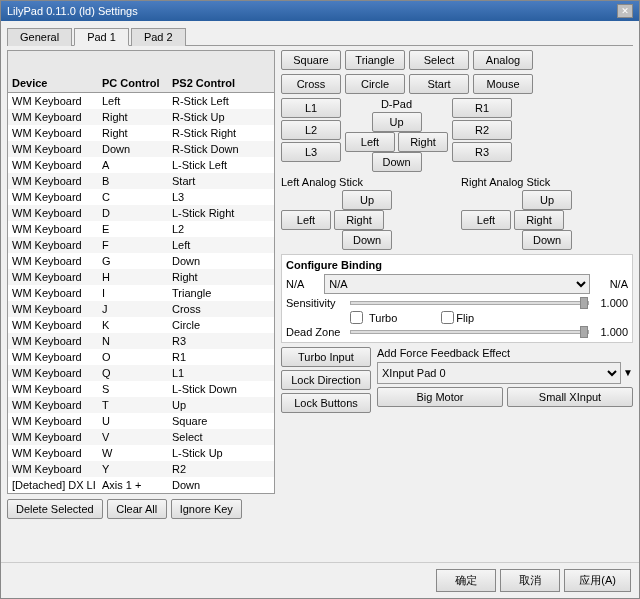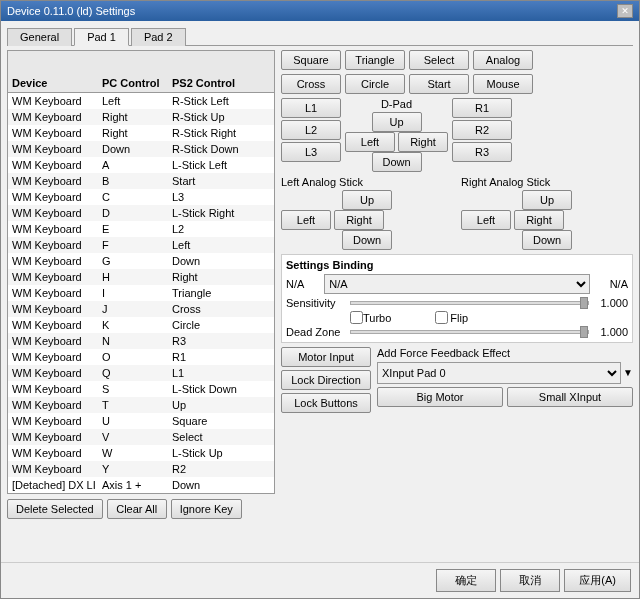--- a/index.html
+++ b/index.html
@@ -186,21 +186,21 @@
       display: flex;
       flex-direction: column;
       gap: 2px;
     }
   </style>
 </head>
 <body>
 
 <div class="window">
   <div class="title-bar">
-    <span>Device 0.11.0 (ld) Settings</span>
+    <span>LilyPad 0.11.0 (ld) Settings</span>
     <div class="title-bar-buttons">
       <div class="title-btn">✕</div>
     </div>
   </div>
 
   <div class="content">
 
     <div class="tabs">
       <div class="tab">General</div>
       <div class="tab active">Pad 1</div>
@@ -423,57 +423,57 @@
               <button class="btn" style="min-width:50px;">Left</button>
               <button class="btn" style="min-width:50px;">Right</button>
             </div>
             <div style="display:flex;justify-content:center;">
               <button class="btn" style="min-width:50px;">Down</button>
             </div>
           </div>
         </div>
 
         <div style="border:1px solid #ccc;padding:4px;background:white;">
-          <div style="font-size:11px;font-weight:bold;margin-bottom:3px;">Settings Binding</div>
+          <div style="font-size:11px;font-weight:bold;margin-bottom:3px;">Configure Binding</div>
           <div style="display:flex;gap:20px;align-items:center;margin-bottom:3px;">
             <span style="font-size:11px;">N/A</span>
             <select class="config-select" style="flex:1;font-size:11px;height:20px;">
               <option>N/A</option>
             </select>
             <span style="font-size:11px;">N/A</span>
           </div>
           <div style="display:flex;align-items:center;gap:4px;margin-bottom:2px;">
             <span style="font-size:11px;width:60px;">Sensitivity</span>
             <div style="flex:1;height:4px;background:#ddd;border:1px solid #aaa;position:relative;">
               <div style="width:8px;height:12px;background:#aaa;border:1px solid #888;position:absolute;top:-5px;right:0;"></div>
             </div>
             <span style="font-size:11px;width:35px;text-align:right;">1.000</span>
           </div>
           <div style="display:flex;align-items:center;gap:4px;margin-left:64px;margin-bottom:2px;">
-            <label style="display:flex;align-items:center;gap:0;font-size:11px;">
+            <label style="display:flex;align-items:center;gap:6px;font-size:11px;">
               <input type="checkbox" style="">
               <span>Turbo</span>
             </label>
             <label style="display:flex;align-items:flex-end;gap:2px;font-size:11px;margin-left:40px;">
               <input type="checkbox" style="">
               <span>Flip</span>
             </label>
           </div>
           <div style="display:flex;align-items:center;gap:4px;">
             <span style="font-size:11px;width:60px;">Dead Zone</span>
             <div style="flex:1;height:4px;background:#ddd;border:1px solid #aaa;position:relative;">
               <div style="width:8px;height:12px;background:#aaa;border:1px solid #888;position:absolute;top:-5px;right:0;"></div>
             </div>
             <span style="font-size:11px;width:35px;text-align:right;">1.000</span>
           </div>
         </div>
 
         <div style="display:flex;gap:6px;">
           <div style="display:flex;flex-direction:column;gap:3px;">
-            <button class="btn" style="min-width:90px;">Motor Input</button>
+            <button class="btn" style="min-width:90px;">Turbo Input</button>
             <button class="btn" style="min-width:90px;">Lock Direction</button>
             <button class="btn" style="min-width:90px;">Lock Buttons</button>
           </div>
           <div style="flex:1;display:flex;flex-direction:column;gap:3px;">
             <div style="font-size:11px;">Add Force Feedback Effect</div>
             <div style="display:flex;gap:2px;">
               <select style="flex:1;font-size:11px;height:22px;border:1px solid #999;">
                 <option>XInput Pad 0</option>
               </select>
               <span style="font-size:10px;line-height:22px;">▼</span>

